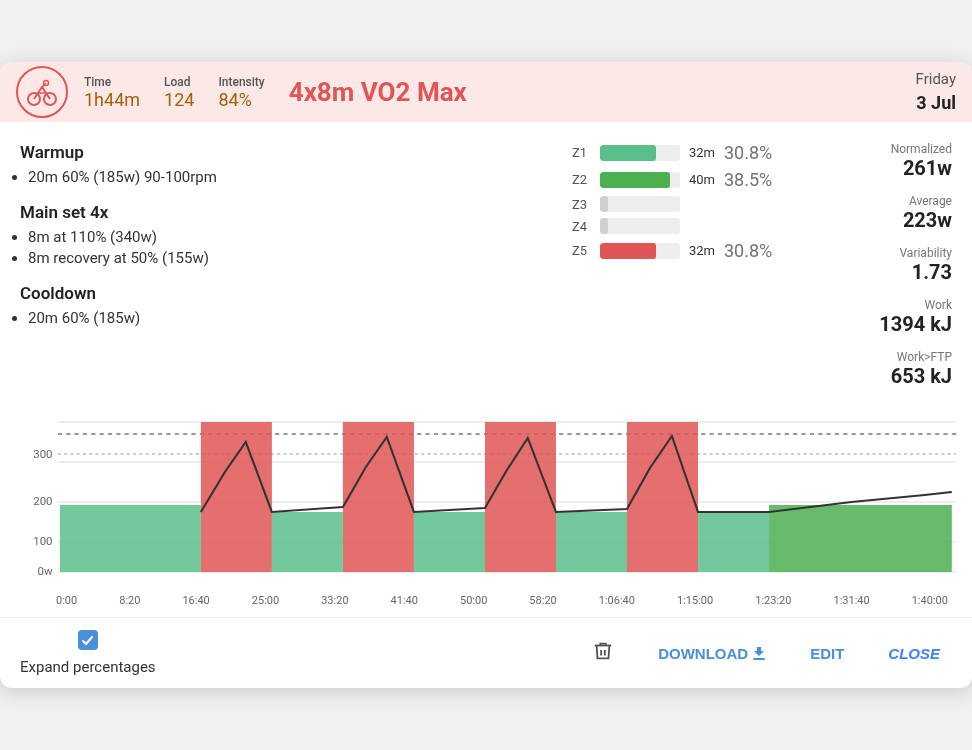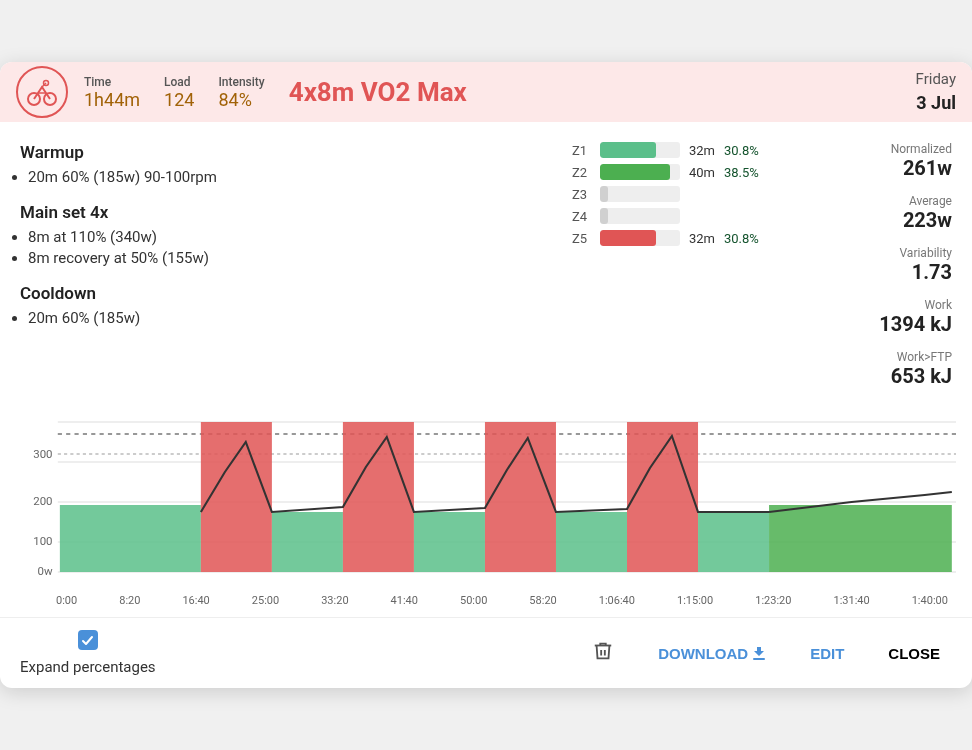--- a/index.html
+++ b/index.html
@@ -125,22 +125,22 @@
       height: 100%;
       border-radius: 3px;
     }
     .zone-time {
       font-size: 13px;
       color: #333;
       width: 28px;
       text-align: center;
     }
     .zone-pct {
-      font-size: 13px;
-      color: #14532d;
+      font-size: 18px;
+      color: #737373;
     }
 
     
     .metrics {
       width: 140px;
       flex-shrink: 0;
     }
     .metric-group {
       margin-bottom: 14px;
       text-align: right;
@@ -208,21 +208,21 @@
       border: none;
       background: none;
       padding: 8px 12px;
     }
     .btn-delete {
       color: #555;
       font-size: 20px;
     }
     .btn-download { color: #4a90d9; display: flex; align-items: center; gap: 4px; }
     .btn-edit { color: #4a90d9; }
-    .btn-close { color: #000000; }
+    .btn-close { color: #3b82f6; font-style: italic; }
   </style>
 </head>
 <body>
 
 <div class="card">
 
   <div class="header">
     <div class="header-icon">
       <svg width="34" height="34" viewBox="0 0 34 34" fill="none">
         <circle cx="9" cy="24" r="6" stroke="#e05555" stroke-width="2" fill="none"></circle>

